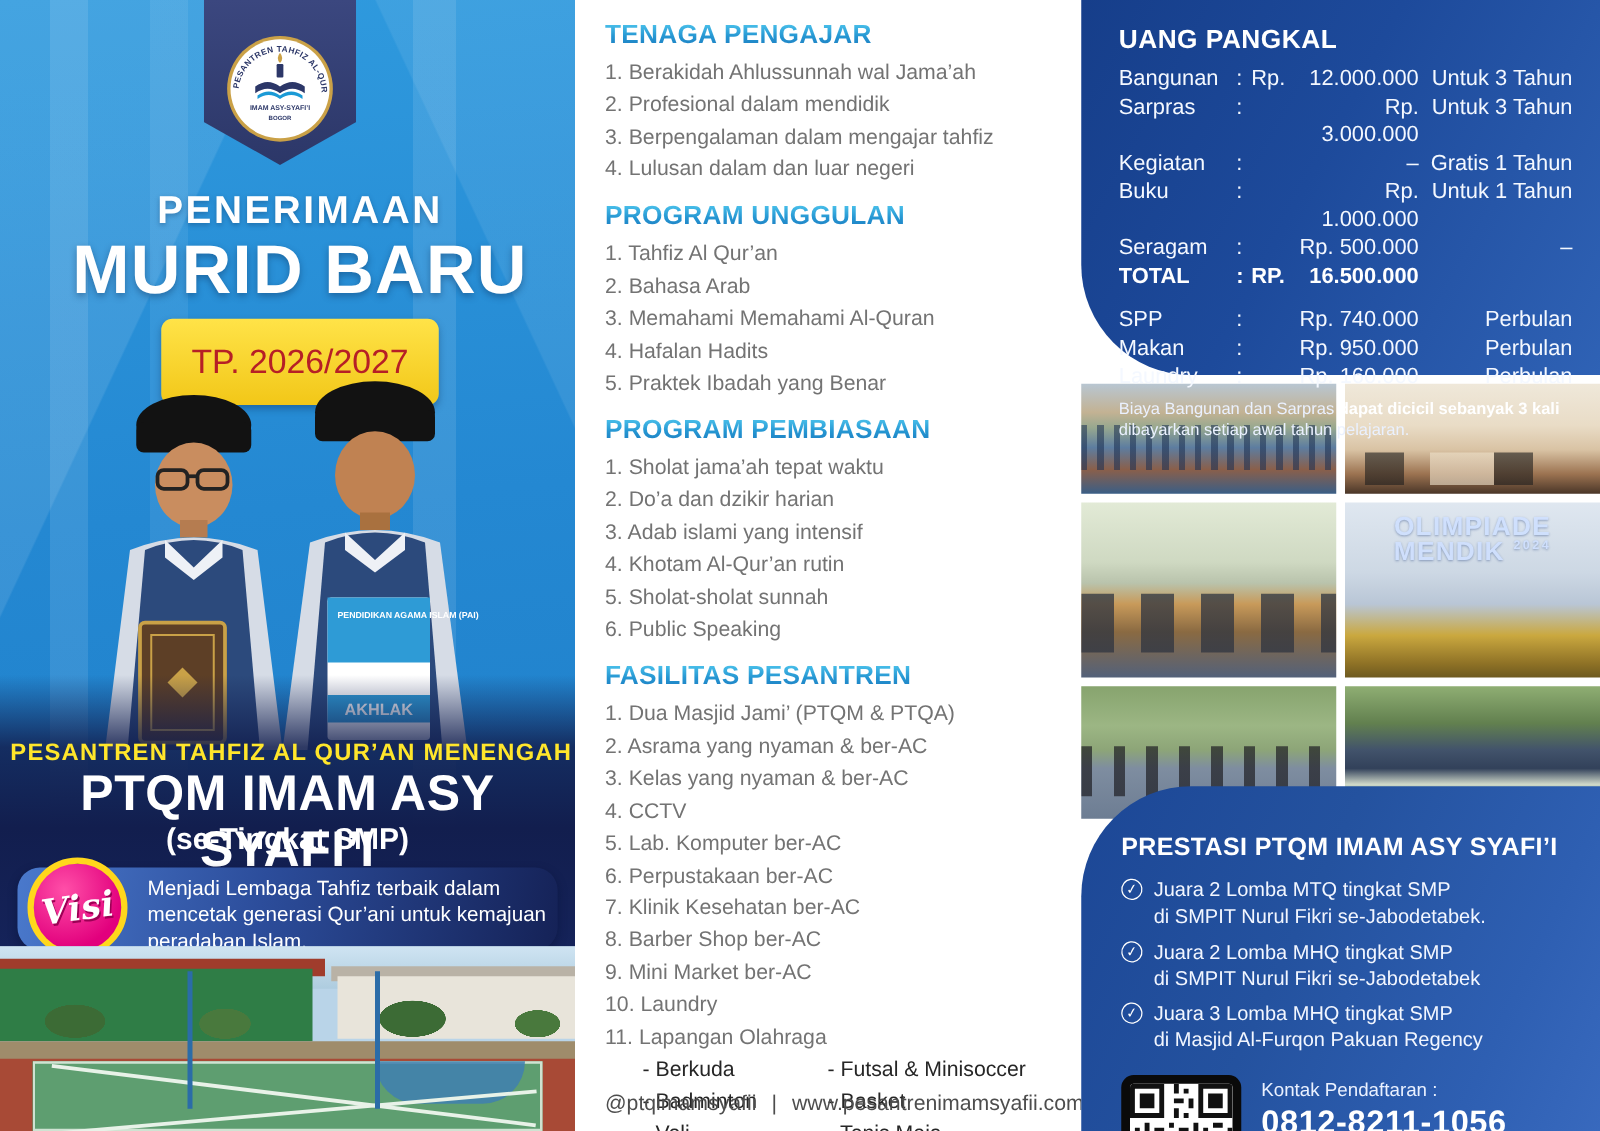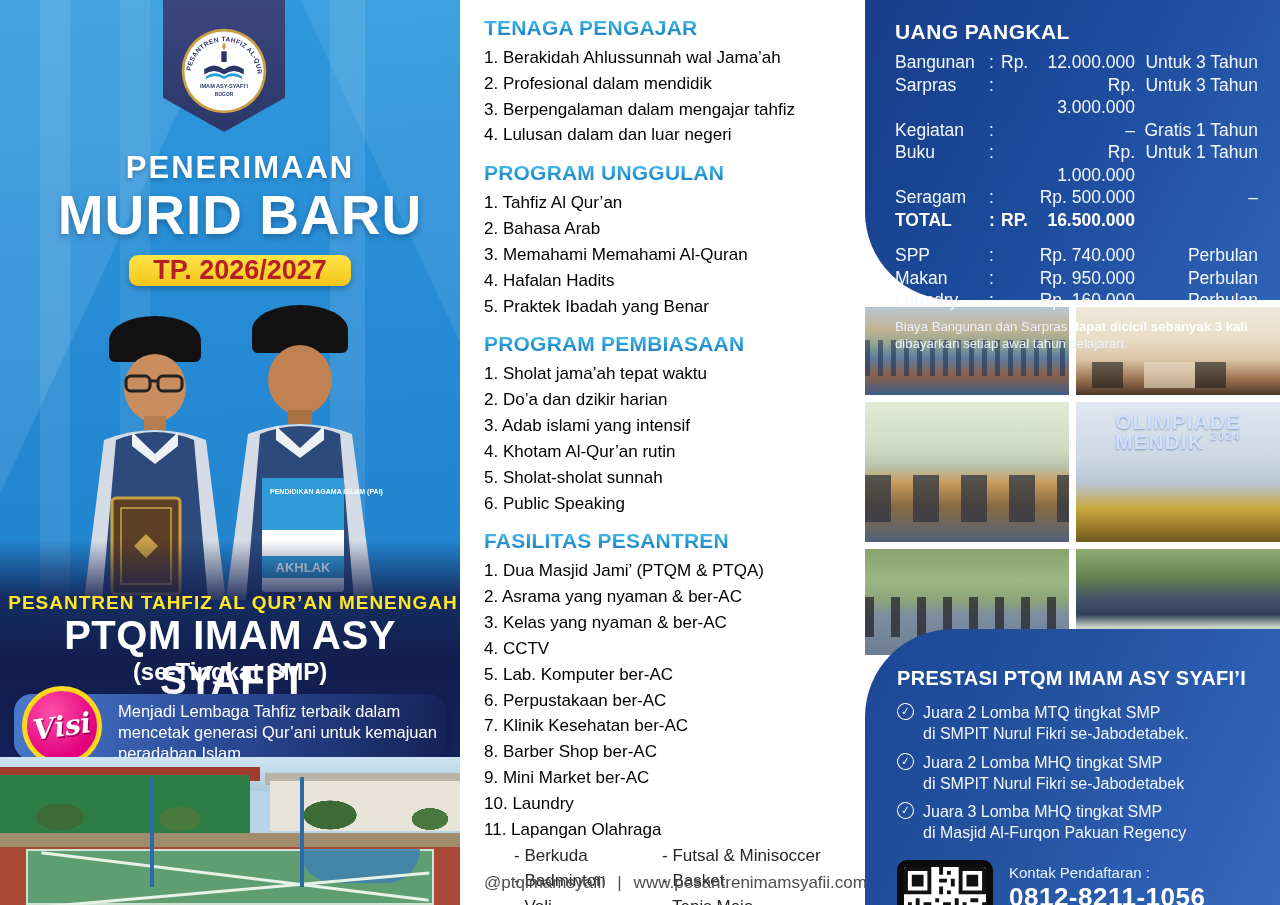--- a/index.html
+++ b/index.html
@@ -18,21 +18,21 @@
   .ribbon{position:absolute;left:163px;top:0;width:122px;height:132px;
      background:linear-gradient(180deg,#3b477f,#2c3768);
      clip-path:polygon(0 0,100% 0,100% 74%,50% 100%,0 74%);
      display:flex;justify-content:center;}
   .logo{margin-top:26px;width:90px;height:90px;}
   .hero{position:absolute;left:0;top:150px;width:480px;text-align:center;color:#fff;}
   .hero .h1{font-size:31px;font-weight:bold;letter-spacing:2px;text-shadow:0 2px 4px rgba(10,40,80,.35);}
   .hero .h2{font-size:55px;font-weight:bold;letter-spacing:1px;line-height:1.0;margin-top:2px;
             text-shadow:0 3px 6px rgba(10,40,80,.4);}
   .year-pill{display:inline-block;margin-top:12px;background:linear-gradient(180deg,#ffe348,#f2c718);
-             border-radius:9px;padding:0 24px;font-size:27px;font-weight:bold;color:#b61f26;
+             border-radius:9px;padding:19px 24px;font-size:27px;font-weight:normal;color:#b61f26;
              box-shadow:0 3px 6px rgba(10,40,80,.35);}
   .students{position:absolute;left:0;top:288px;width:460px;height:312px;}
   .navy-fade{position:absolute;left:0;top:540px;width:460px;height:222px;
      background:linear-gradient(180deg,rgba(18,30,78,0) 0%,rgba(18,30,78,.85) 26%,#121e4e 55%,#15235a 100%);}
   .school-type{position:absolute;left:0;top:592px;width:466px;text-align:center;
      color:#ffe62b;font-size:19px;font-weight:bold;letter-spacing:1px;}
   .school-name{position:absolute;left:0;top:613px;width:460px;text-align:center;
      color:#fff;font-size:40px;font-weight:bold;letter-spacing:.5px;}
   .school-level{position:absolute;left:0;top:658px;width:460px;text-align:center;
      color:#fff;font-size:24px;font-weight:bold;}
@@ -65,21 +65,21 @@
   .campus .blue-arc{position:absolute;left:300px;top:92px;width:120px;height:34px;border-radius:0 0 60px 60px;background:#3f7fb0;opacity:.85;}
   .campus .pole{position:absolute;top:20px;width:4px;height:110px;background:#2b6ca8;}
 
   
   .middle{position:absolute;left:460px;top:0;width:405px;height:905px;background:#fff;padding:16px 10px 0 24px;}
   .sec{margin-bottom:13px;}
   .sec-title{font-size:21px;font-weight:bold;letter-spacing:.2px;
      background:linear-gradient(180deg,#55cdf2 0%,#2596d2 55%,#1b77bd 100%);
      -webkit-background-clip:text;background-clip:text;color:transparent;margin-bottom:5px;}
   @supports not ((-webkit-background-clip:text) or (background-clip:text)){.sec-title{color:#2aa3dc;}}
-  ol.plain{list-style:none;counter-reset:n;color:#000000;font-size:17px;line-height:1.52;}
+  ol.plain{list-style:none;counter-reset:n;color:#737373;font-size:17px;line-height:1.52;}
   ol.plain li{counter-increment:n;}
   ol.plain li::before{content:counter(n) ". ";}
   .sports{display:flex;margin-left:30px;color:#262626;font-size:17px;line-height:1.5;}
   .sports ul{list-style:none;}
   .sports ul:first-child{width:148px;}
   .sports li::before{content:"-  ";}
   .mid-footer{position:absolute;left:24px;bottom:12px;font-size:17px;color:#4d4d4d;display:flex;gap:12px;align-items:center;}
 
   
   .right{position:absolute;left:865px;top:0;width:415px;height:905px;background:#fff;display:flex;flex-direction:column;}

